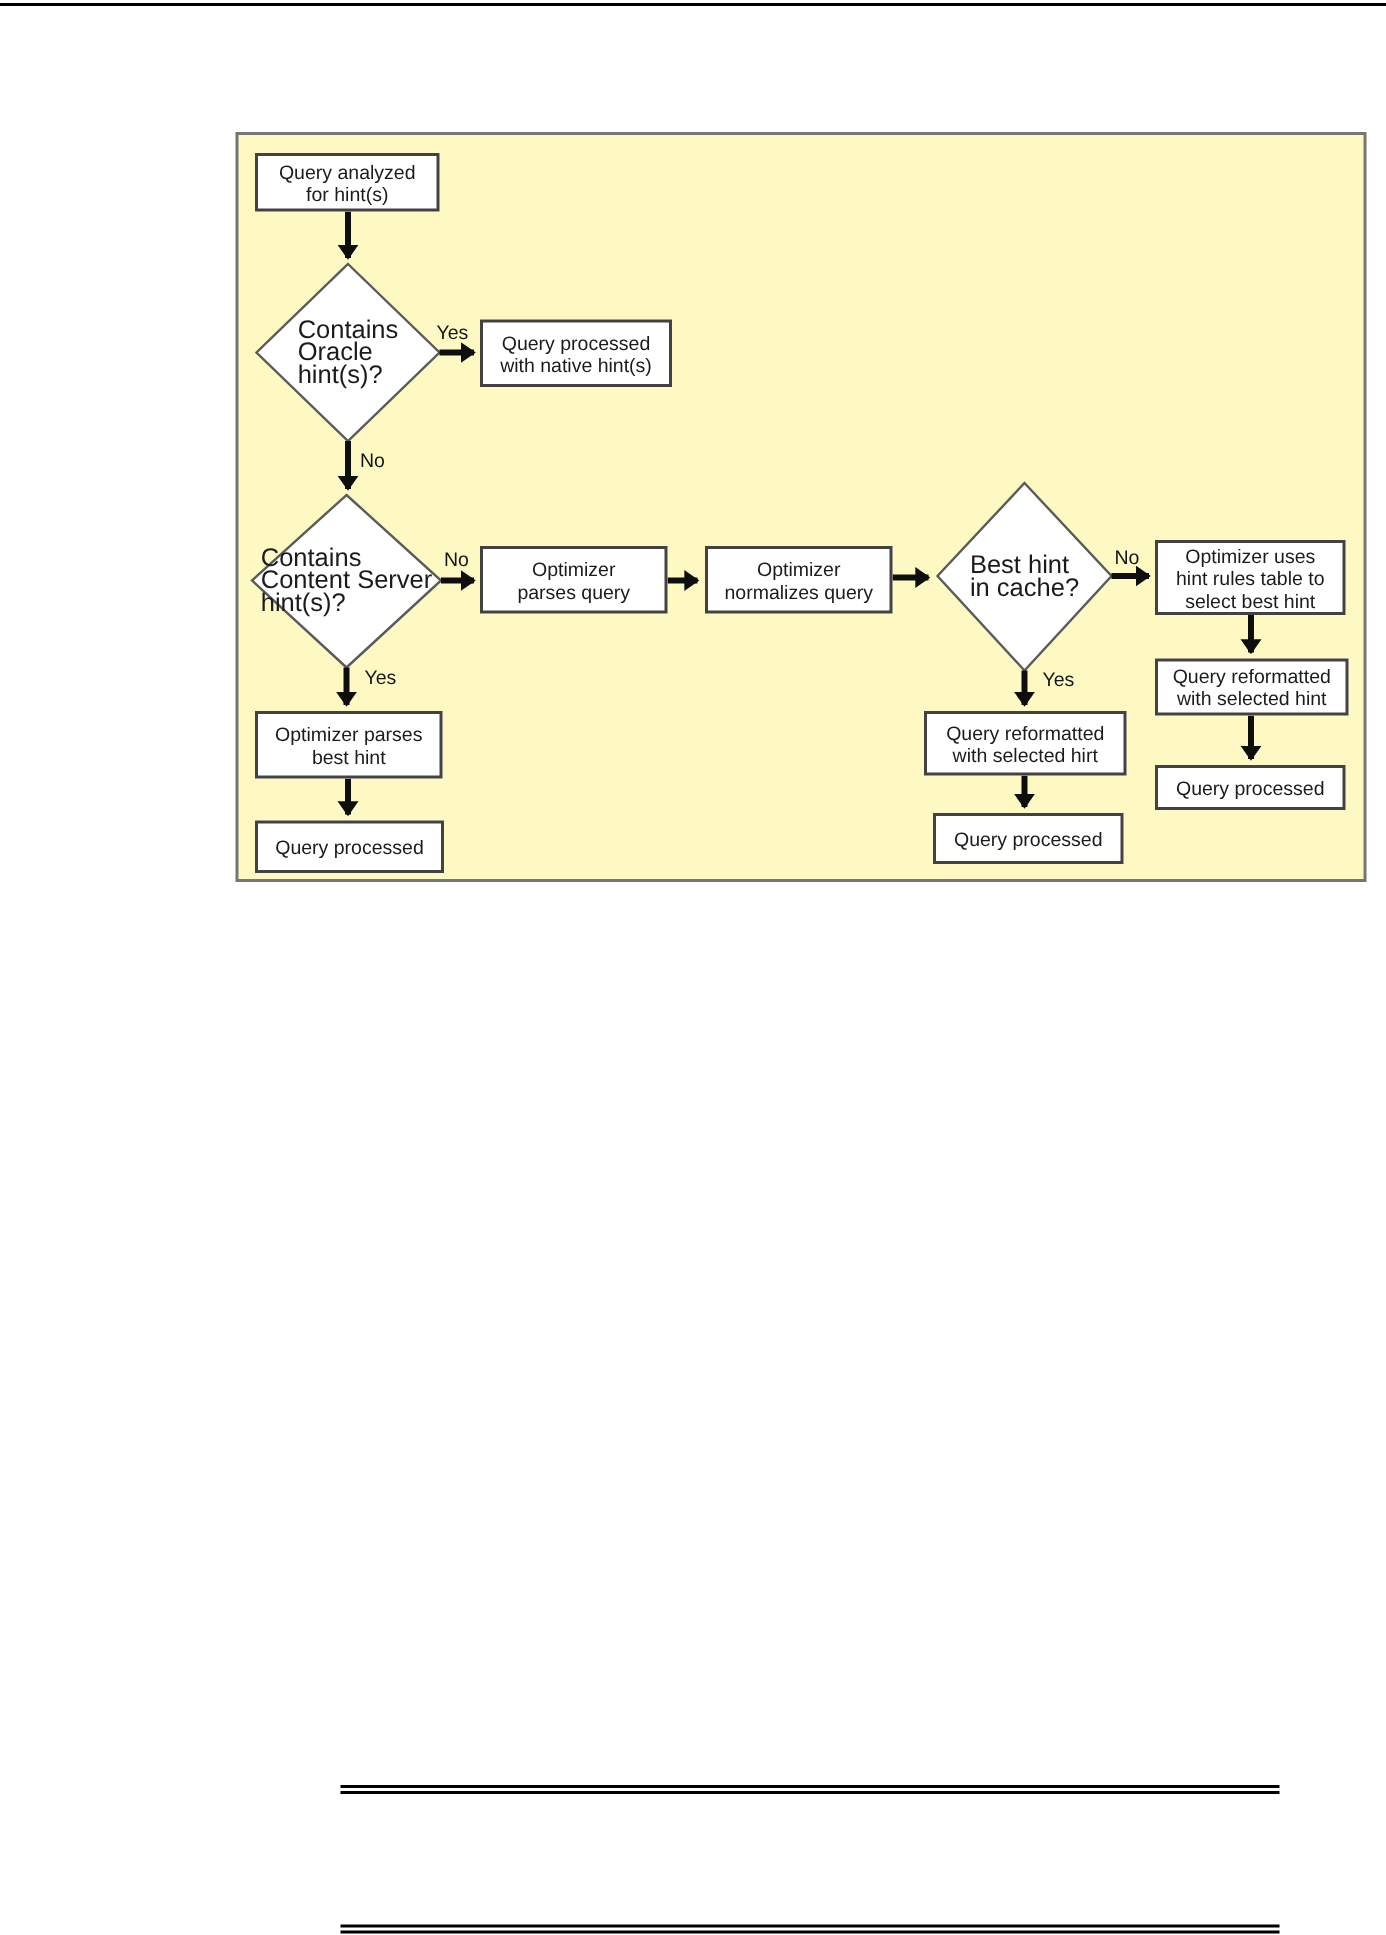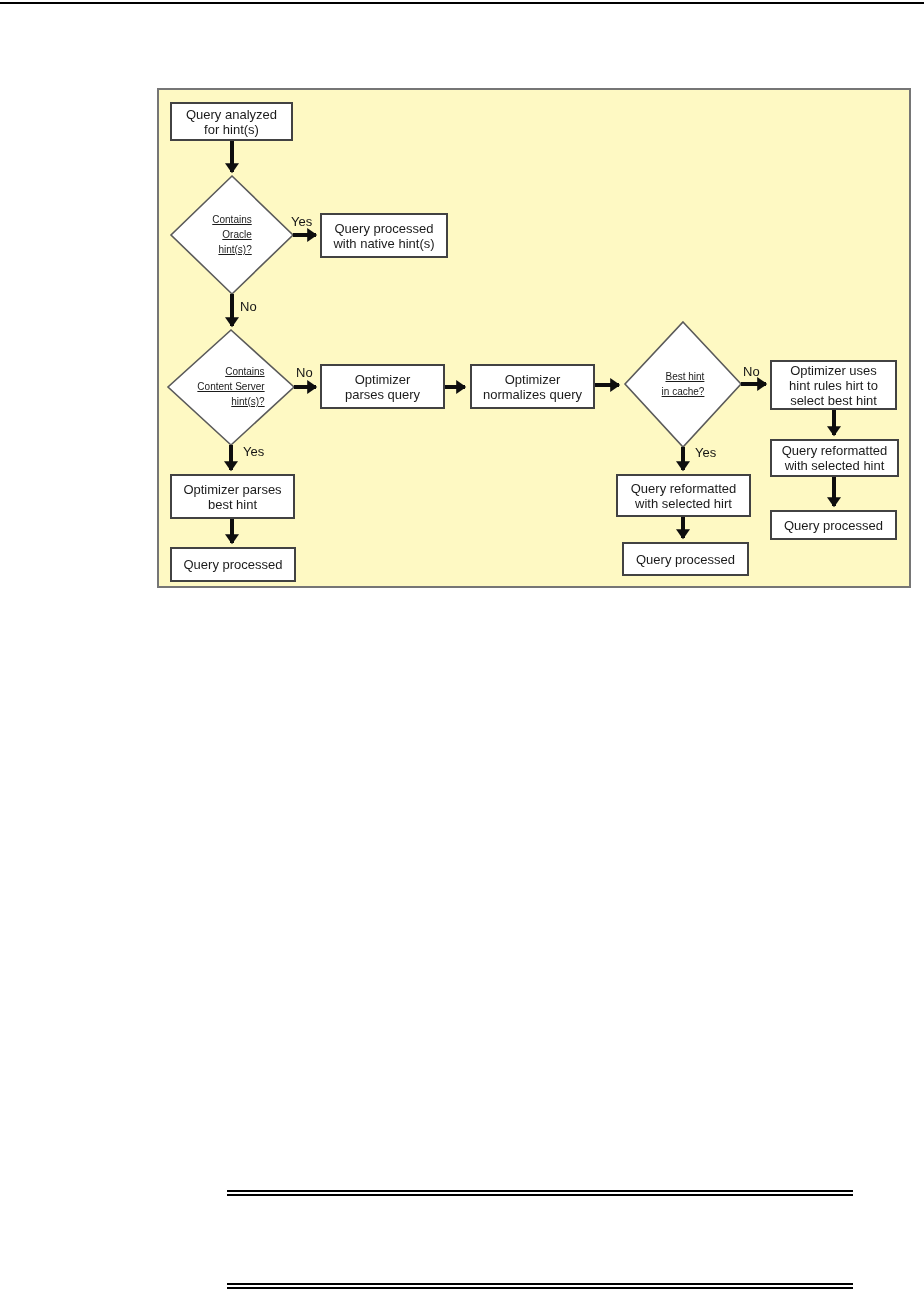--- a/index.html
+++ b/index.html
@@ -27,24 +27,23 @@
     border:2px solid #424242;
     background:#ffffff;
     display:flex;align-items:center;justify-content:center;
     text-align:center;
     font-size:13px;line-height:15px;color:#1b1b1b;
     white-space:pre-line;
   }
   .dlabel{
     position:absolute;
     display:flex;align-items:center;justify-content:center;
-    text-align:right;
-    font-size:10px;line-height:15px;color:#1b1b1b;
+    text-align:left;
+    font-size:17px;line-height:15px;color:#1b1b1b;
     white-space:pre-line;
-    text-decoration:underline;
   }
   .elabel{
     position:absolute;
     font-size:13px;line-height:14px;color:#151515;
   }
   svg.arrows{position:absolute;left:0;top:0;}
 </style>
 </head>
 <body>
 
@@ -87,21 +86,21 @@
       <div class="node" style="left:161px;top:123px;width:128px;height:45px">Query processed
 with native hint(s)</div>
 
       <div class="node" style="left:161px;top:274px;width:125px;height:45px">Optimizer
 parses query</div>
 
       <div class="node" style="left:311px;top:274px;width:125px;height:45px">Optimizer
 normalizes query</div>
 
       <div class="node" style="left:611px;top:270px;width:127px;height:50px">Optimizer uses
-hint rules hirt to
+hint rules table to
 select best hint</div>
 
       <div class="node" style="left:611px;top:349px;width:129px;height:38px">Query reformatted
 with selected hint</div>
 
       <div class="node" style="left:611px;top:420px;width:127px;height:30px">Query processed</div>
 
       <div class="node" style="left:457px;top:384px;width:135px;height:43px">Query reformatted
 with selected hirt</div>
 

